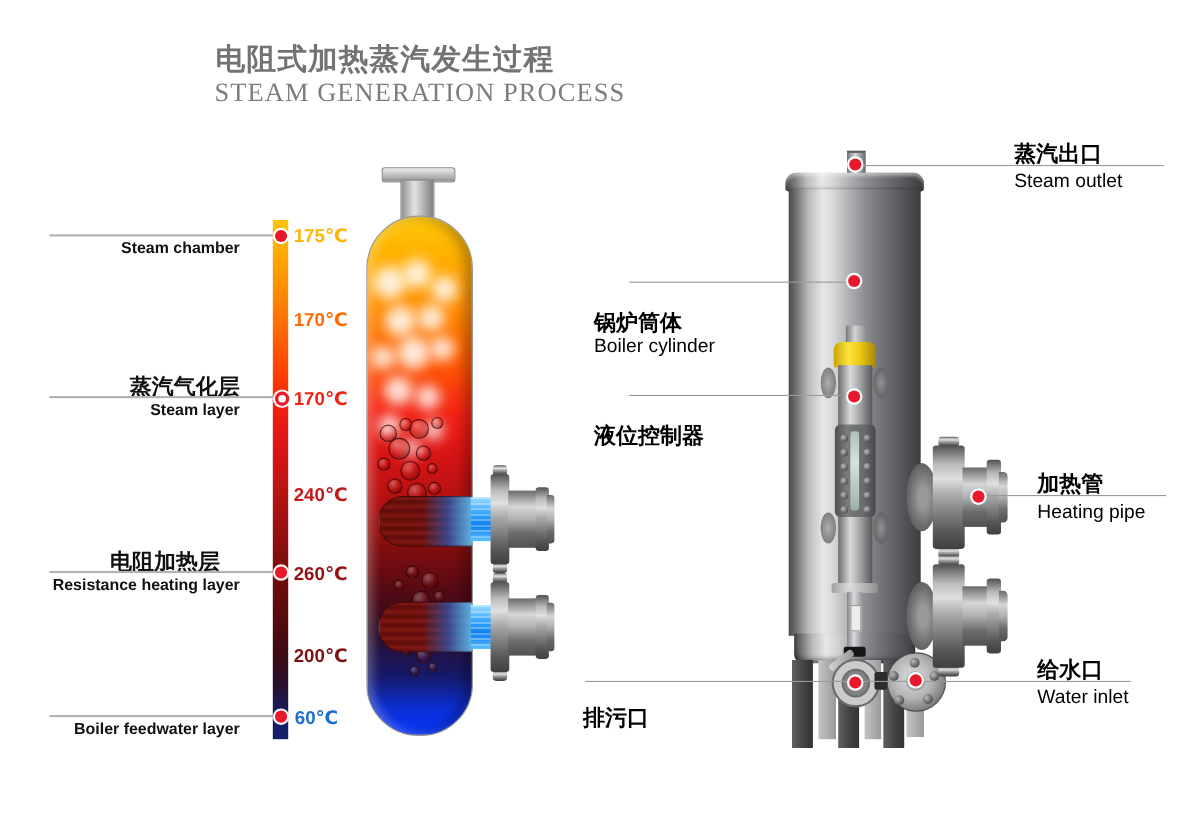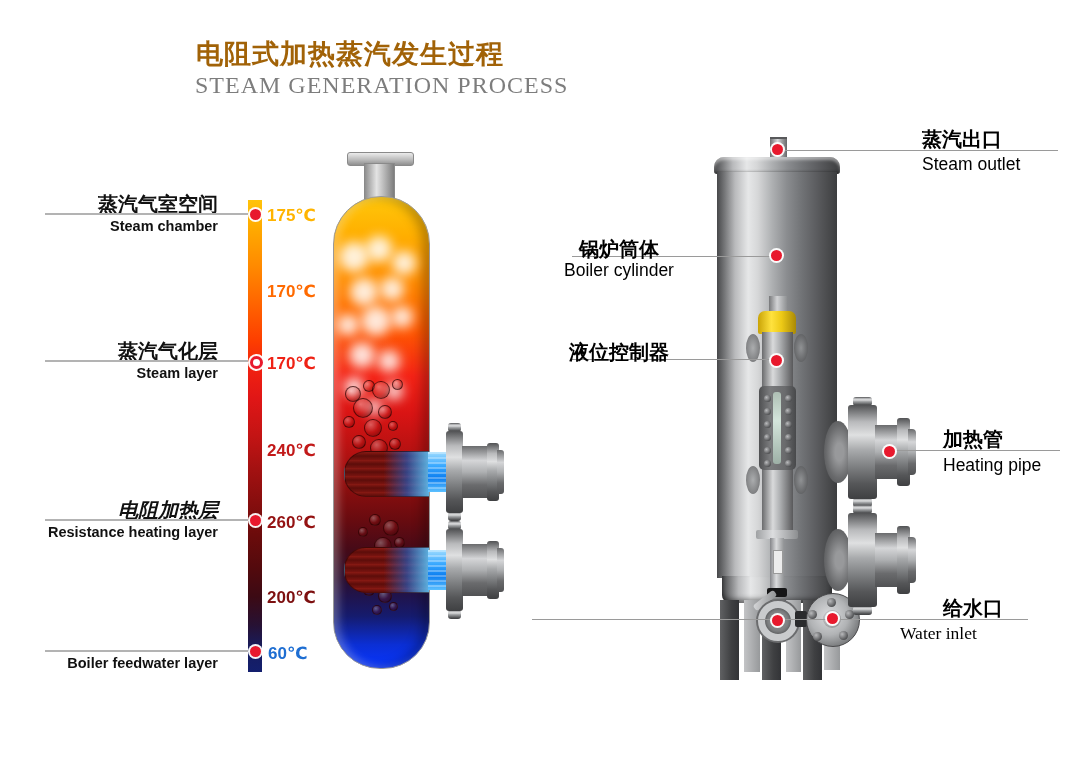--- a/index.html
+++ b/index.html
@@ -11,21 +11,21 @@
   .title-cn{font-size:27px;font-weight:700;letter-spacing:1px;}
   .title-en{font-family:"Liberation Serif","DejaVu Serif",serif;font-size:24px;letter-spacing:1px;}
 
   
   .cn{font-weight:700;color:#111;font-size:20px;white-space:nowrap;}
   .en{color:#111;font-size:15px;white-space:nowrap;}
   .left-lbl{width:176px;text-align:right;}
   .left-lbl .en{font-weight:700;font-size:14.5px;}
   .rt-en{font-size:17.5px;}
   .rt-cn{font-size:20px;font-weight:700;}
-  .ra{text-align:center;}
+  .ra{text-align:left;margin-top:44px;}
 
   .lead{height:2px;background:#b3b3b3;}
   .lead.thin{height:1px;background:#9a9a9a;}
 
   .marker{width:11px;height:11px;border-radius:50%;background:#e8192d;
           box-shadow:0 0 0 2px rgba(255,255,255,.95);}
   .marker.ring{background:#fff;border:3px solid #e8192d;width:7px;height:7px;}
 
   .temp{font-size:17px;font-weight:700;white-space:nowrap;}
 
@@ -66,38 +66,35 @@
   .lc-bolt{position:absolute;width:7px;height:7px;border-radius:50%;
     background:radial-gradient(circle at 35% 35%,#b9babc,#4c4d4f 75%);}
   .boss{background:radial-gradient(ellipse at 50% 50%,#9a9c9e,#5f6062 70%,rgba(95,96,98,0));
     border-radius:50%;opacity:.75;}
 </style>
 </head>
 <body>
 
 <div id="stage">
 
-  <div class="abs title-cn" style="left: 196px; top: 36px; color: #a16207;">电阻式加热蒸汽发生过程</div>
+  <div class="abs title-cn" style="left: 196px; top: 36px; color: #737373;">电阻式加热蒸汽发生过程</div>
   <div class="abs title-en" style="left: 195px; top: 72px; color: rgb(125, 125, 125);">STEAM GENERATION PROCESS</div>
 
-  <div class="abs left-lbl" style="left:42px;top:191px;">
-    <div class="cn">蒸汽气室空间</div>
-    </div>
   <div class="abs left-lbl" style="left:42px;top:218px;">
     <div class="en">Steam chamber</div>
     </div>
 
   <div class="abs left-lbl" style="left:42px;top:338px;">
     <div class="cn">蒸汽气化层</div>
     </div>
   <div class="abs left-lbl" style="left:42px;top:365px;">
     <div class="en">Steam layer</div>
     </div>
 
-  <div class="abs left-lbl" style="left:42px;top:497px;font-style:italic;">
+  <div class="abs left-lbl" style="left:24px;top:497px;">
     <div class="cn">电阻加热层</div>
     </div>
   <div class="abs left-lbl" style="left:42px;top:524px;">
     <div class="en">Resistance heating layer</div>
     </div>
 
   <div class="abs left-lbl" style="left:42px;top:655px;">
     <div class="en">Boiler feedwater layer</div>
     </div>
 
@@ -283,23 +280,24 @@
   <div class="abs rt-en" style="left:922px;top:154px;">Steam outlet</div>
 
   <div class="abs rt-cn ra" style="left:540px;top:236px;width:158px;">锅炉筒体</div>
   <div class="abs rt-cn ra" style="left:540px;top:339px;width:158px;">液位控制器</div>
 
   <div class="abs rt-en ra" style="left:540px;top:260px;width:158px;">Boiler cylinder</div>
 
   <div class="abs rt-cn" style="left:943px;top:426px;">加热管</div>
   <div class="abs rt-en" style="left:943px;top:455px;">Heating pipe</div>
 
+  <div class="abs rt-cn ra" style="left:530px;top:595px;width:165px;">排污口</div>
 
   <div class="abs rt-cn" style="left:943px;top:595px;">给水口</div>
-  <div class="abs rt-en" style="left:900px;top:623px;font-family:Liberation Serif, serif;">Water inlet</div>
+  <div class="abs rt-en" style="left:943px;top:623px;">Water inlet</div>
 
 <div class="lc-bolt abs" style="left: 764px; top: 395px;"></div>
     <div class="lc-bolt abs" style="left: 785px; top: 395px;"></div>
     <div class="lc-bolt abs" style="left: 764px; top: 408px;"></div>
     <div class="lc-bolt abs" style="left: 785px; top: 408px;"></div>
     <div class="lc-bolt abs" style="left: 764px; top: 421px;"></div>
     <div class="lc-bolt abs" style="left: 785px; top: 421px;"></div>
     <div class="lc-bolt abs" style="left: 764px; top: 434px;"></div>
     <div class="lc-bolt abs" style="left: 785px; top: 434px;"></div>
     <div class="lc-bolt abs" style="left: 764px; top: 447px;"></div>

